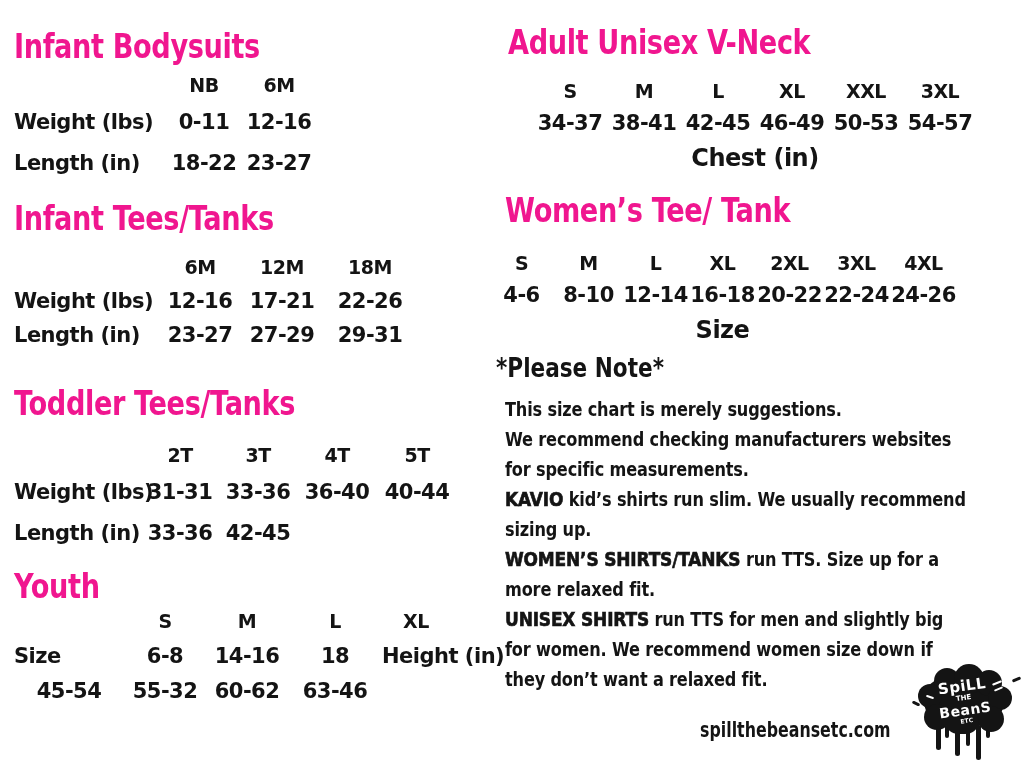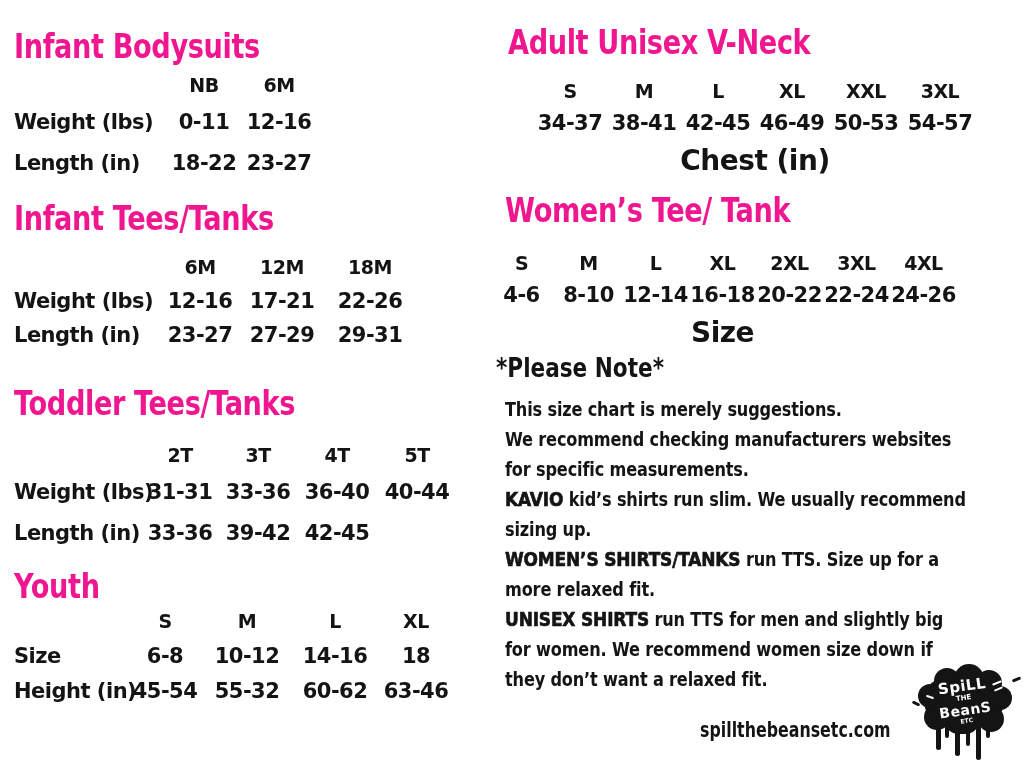--- a/index.html
+++ b/index.html
@@ -9,21 +9,21 @@
   }
   .sec-title{
     position:absolute;color:#F0168F;font-weight:bold;font-size:34px;
     white-space:nowrap;transform:scaleX(0.8);transform-origin:0 50%;
     letter-spacing:-0.5px;
   }
   .tbl{position:absolute;display:grid;font-weight:bold;letter-spacing:-0.5px;}
   .tbl .c{display:flex;align-items:center;justify-content:center;font-size:21px;white-space:nowrap;}
   .tbl .h{font-size:19px;}
   .tbl .lbl{justify-content:flex-start;padding-left:4px;font-size:21px;}
-  .axis{position:absolute;text-align:center;font-weight:bold;font-size:28px;letter-spacing:-0.5px;}
+  .axis{position:absolute;text-align:center;font-weight:bold;font-size:24px;letter-spacing:-0.5px;}
   .note-title{
     position:absolute;font-weight:bold;font-size:27px;white-space:nowrap;
     transform:scaleX(0.8);transform-origin:0 50%;
   }
   .note{position:absolute;left:505px;top:394px;}
   .note-line{
     font-size:19px;font-weight:bold;line-height:30px;white-space:nowrap;
     transform:scaleX(0.85);transform-origin:0 50%;letter-spacing:-0.2px;
   }
   .note-line .strong{-webkit-text-stroke:0.7px #141414;font-size:20px;}
@@ -92,35 +92,33 @@
     <div class="c h">3T</div>
     <div class="c h">4T</div>
     <div class="c h">5T</div>
     <div class="c lbl">Weight (lbs)</div>
     <div class="c">31-31</div>
     <div class="c">33-36</div>
     <div class="c">36-40</div>
     <div class="c">40-44</div>
     <div class="c lbl">Length (in)</div>
     <div class="c">33-36</div>
-    <div class="c">39-42</div>
     <div class="c">42-45</div>
   </div>
 
   <div class="sec-title" style="left:14px;top:566px;">Youth</div>
 
   <div class="tbl" style="left:10px;top:604px;grid-template-columns:118px 74px 90px 86px 76px;grid-template-rows:34px 36px 34px;">
     <div class="c"></div>
     <div class="c h">S</div>
     <div class="c h">M</div>
     <div class="c h">L</div>
     <div class="c h">XL</div>
     <div class="c lbl">Size</div>
     <div class="c">6-8</div>
-    <div class="c">10-12</div>
     <div class="c">14-16</div>
     <div class="c">18</div>
     <div class="c lbl">Height (in)</div>
     <div class="c">45-54</div>
     <div class="c">55-32</div>
     <div class="c">60-62</div>
     <div class="c">63-46</div>
   </div>
 
   <div class="sec-title" style="left:508px;top:22px;">Adult Unisex V-Neck</div>

